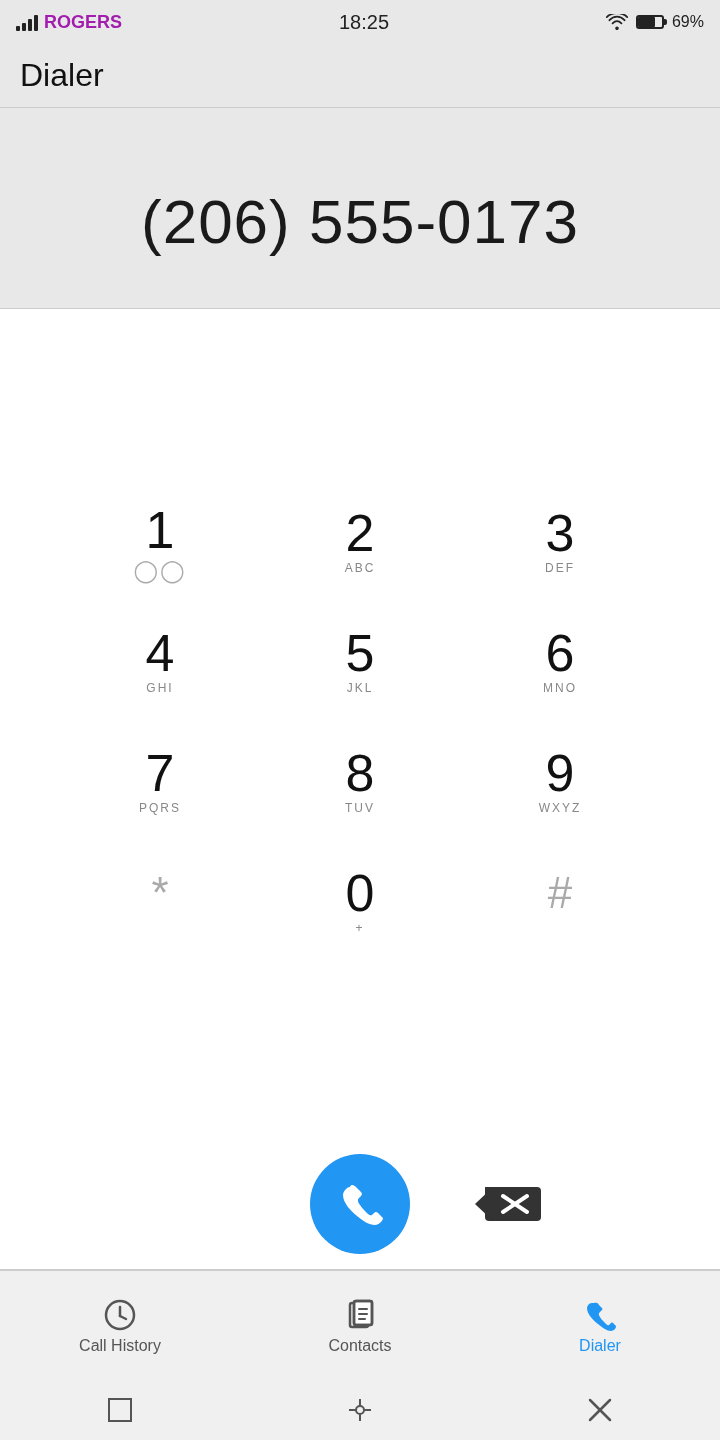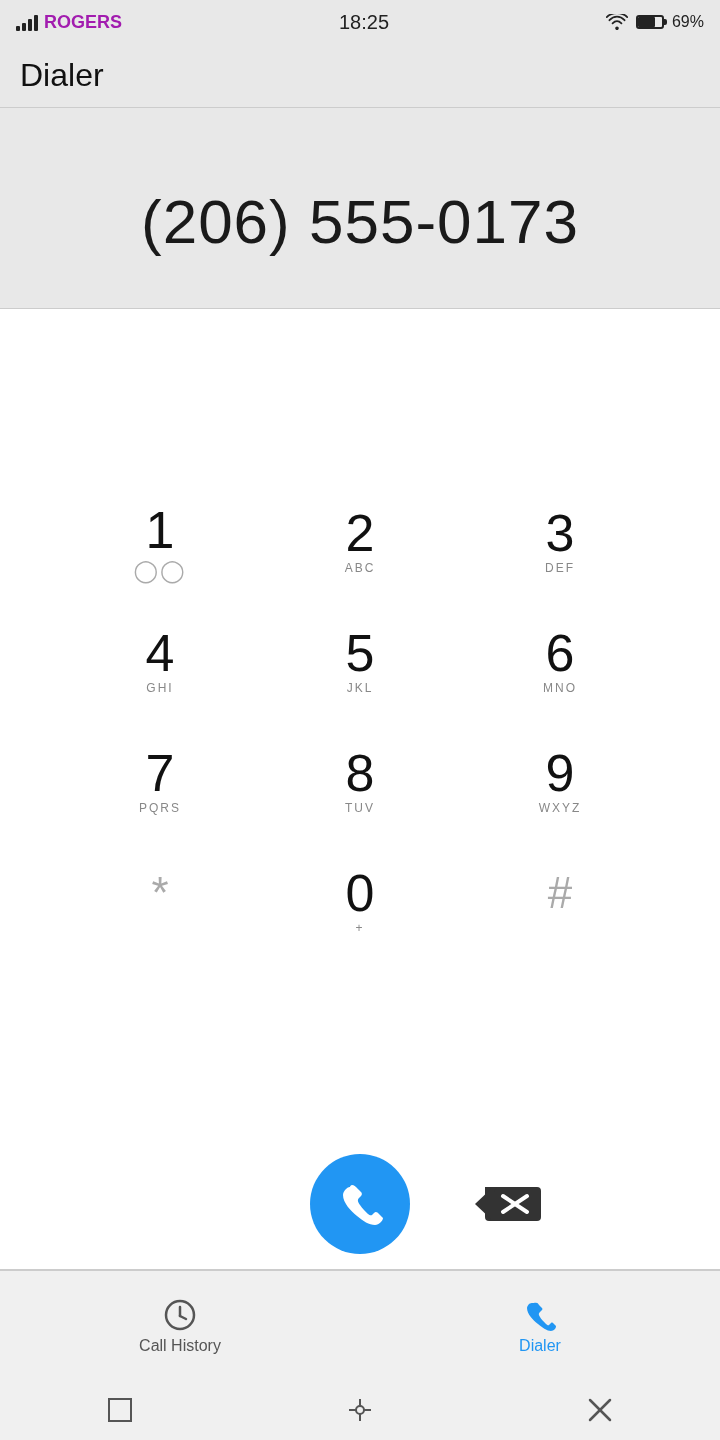--- a/index.html
+++ b/index.html
@@ -387,20 +387,32 @@
   <div class="nav-item">
 
     <svg width="36" height="36" viewBox="0 0 36 36">
       <circle cx="18" cy="18" r="14" stroke="#555" stroke-width="2.5" fill="none"></circle>
       <line x1="18" y1="10" x2="18" y2="19" stroke="#555" stroke-width="2.5" stroke-linecap="round"></line>
       <line x1="18" y1="19" x2="24" y2="22" stroke="#555" stroke-width="2.5" stroke-linecap="round"></line>
     </svg>
     <span class="nav-label">Call History</span>
   </div>
 
+  <div class="nav-item">
+
+    <svg width="36" height="36" viewBox="0 0 36 36">
+      <rect x="8" y="6" width="18" height="24" rx="2" stroke="#555" stroke-width="2.5" fill="none"></rect>
+      <rect x="12" y="4" width="18" height="24" rx="2" stroke="#555" stroke-width="2.5" fill="white" stroke-fill="none"></rect>
+      <rect x="12" y="4" width="18" height="24" rx="2" stroke="#555" stroke-width="2.5" fill="none"></rect>
+      <line x1="17" y1="12" x2="25" y2="12" stroke="#555" stroke-width="2" stroke-linecap="round"></line>
+      <line x1="17" y1="17" x2="25" y2="17" stroke="#555" stroke-width="2" stroke-linecap="round"></line>
+      <line x1="17" y1="22" x2="23" y2="22" stroke="#555" stroke-width="2" stroke-linecap="round"></line>
+    </svg>
+    <span class="nav-label">Contacts</span>
+  </div>
 
   <div class="nav-item active">
 
     <svg width="36" height="36" viewBox="0 0 36 36">
       <path d="M10 6 C10 6 8 6 7 7 C6 8 5 10 5 11 C5 17 11 23 16 27 C21 31 25 34 29 34 C30 34 32 33 33 32 C34 31 34 29 34 29 L31 26 C31 26 30 25 29 26 L27 28 C27 28 26 29 24 27 C22 25 19 22 18 20 C17 18 16 17 18 15 L20 13 C21 12 20 11 20 11 L17 8 C17 8 16 6 15 6 C14 6 13 5.5 12 6 Z" fill="#2196F3"></path>
     </svg>
     <span class="nav-label" style="color:#2196F3;">Dialer</span>
   </div>
 
 </div>

